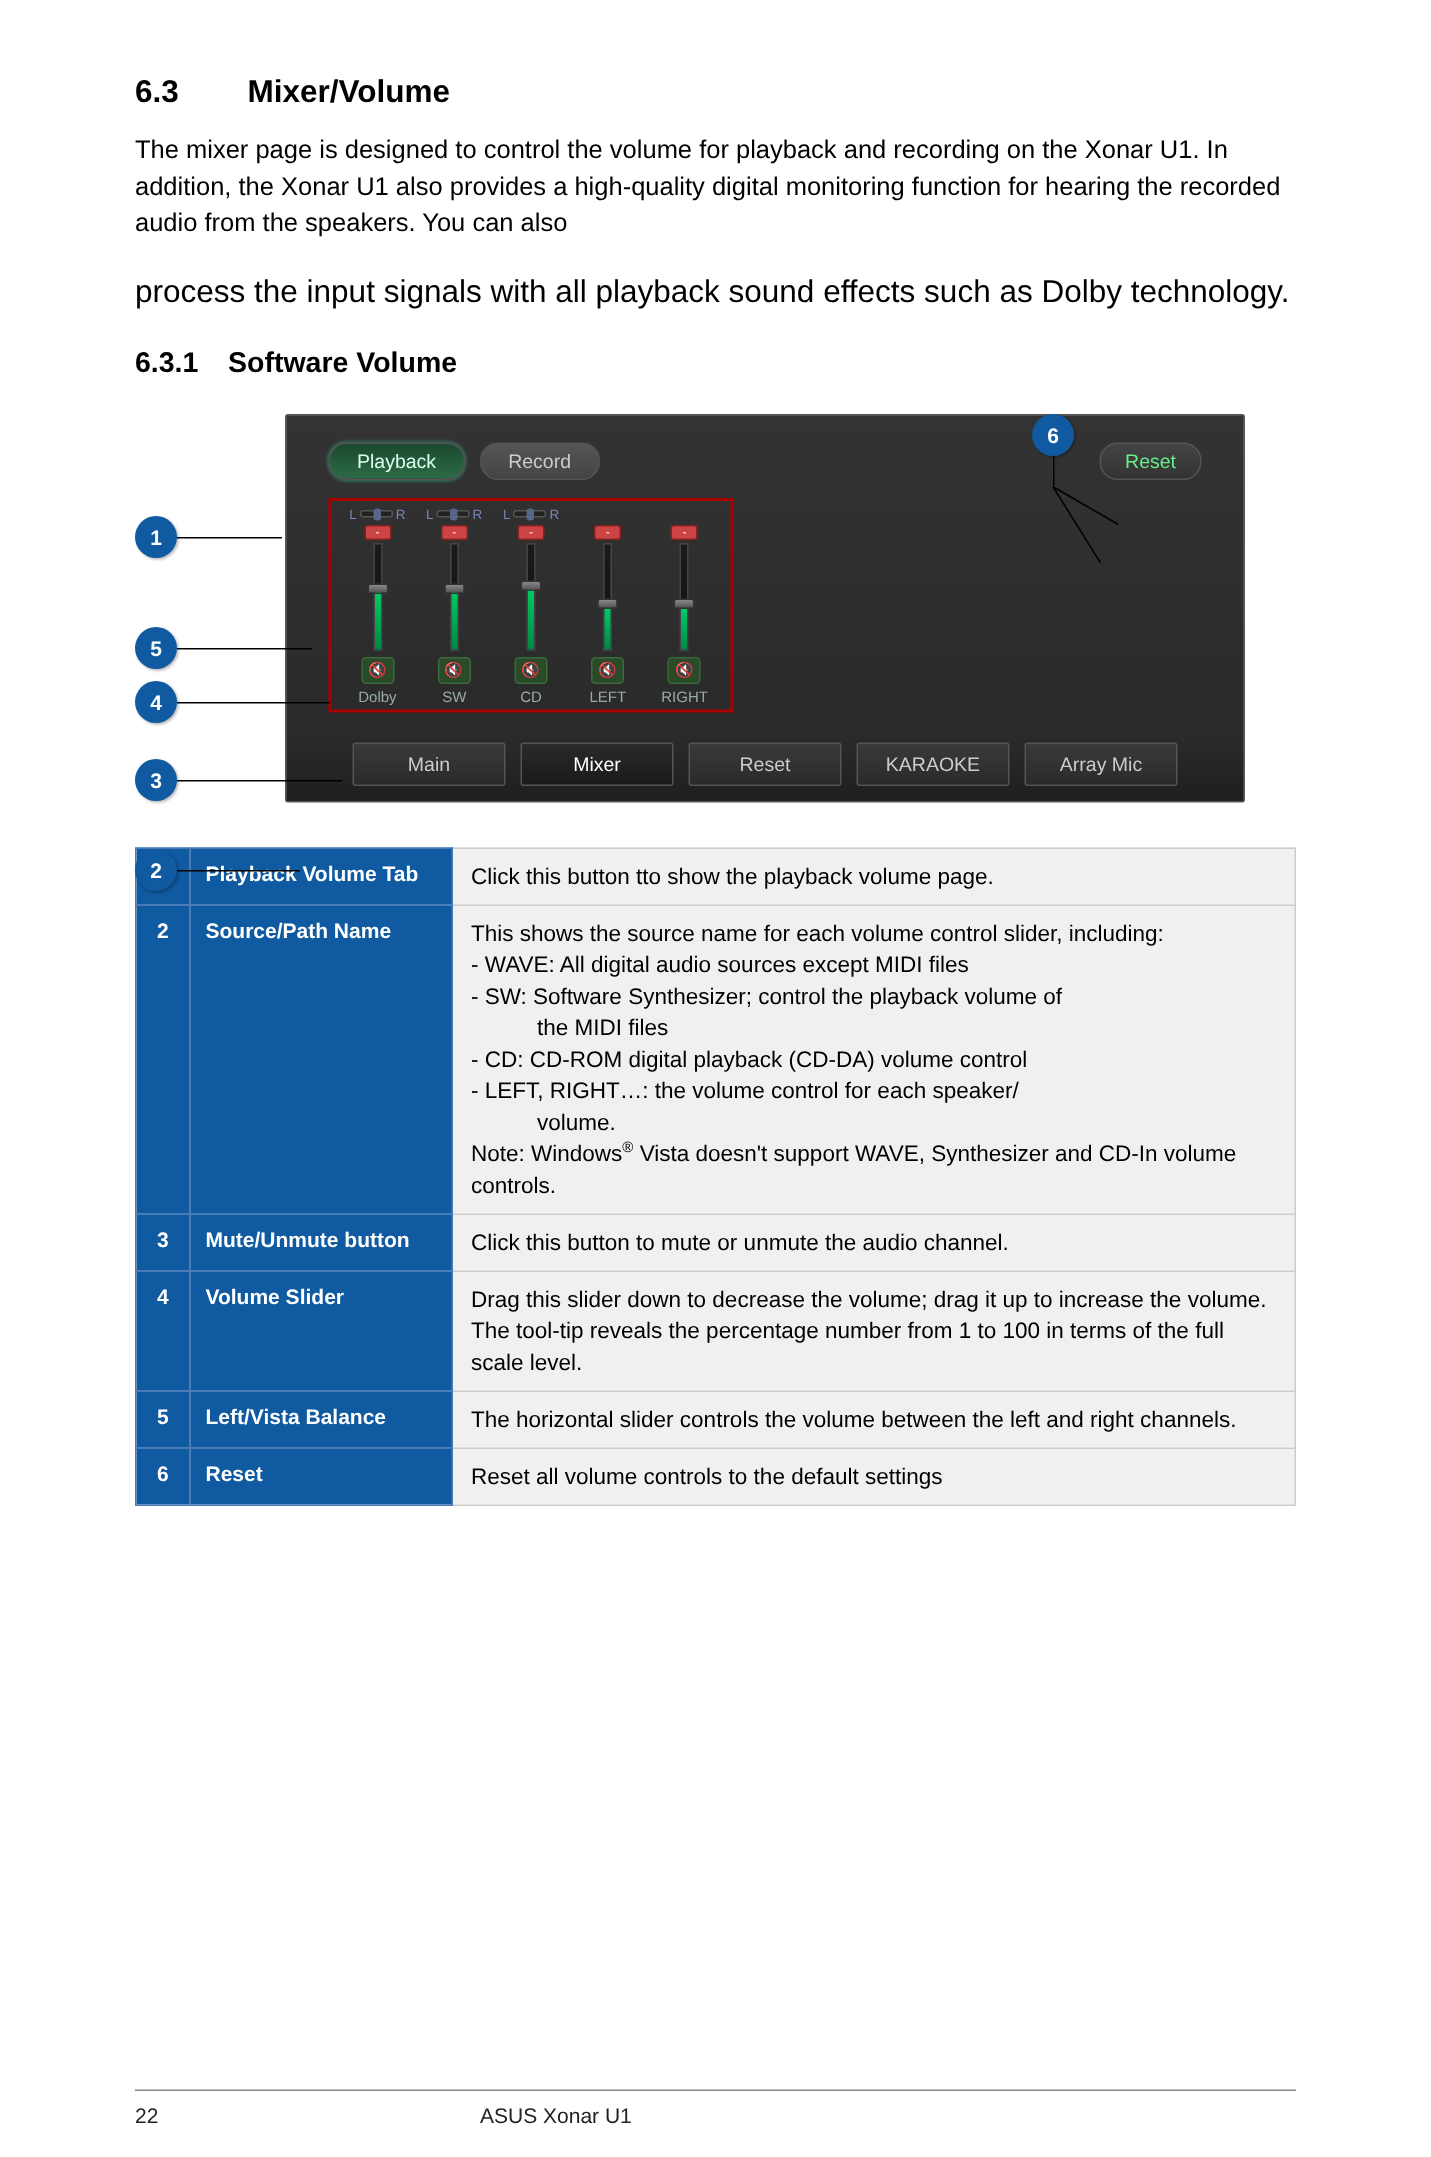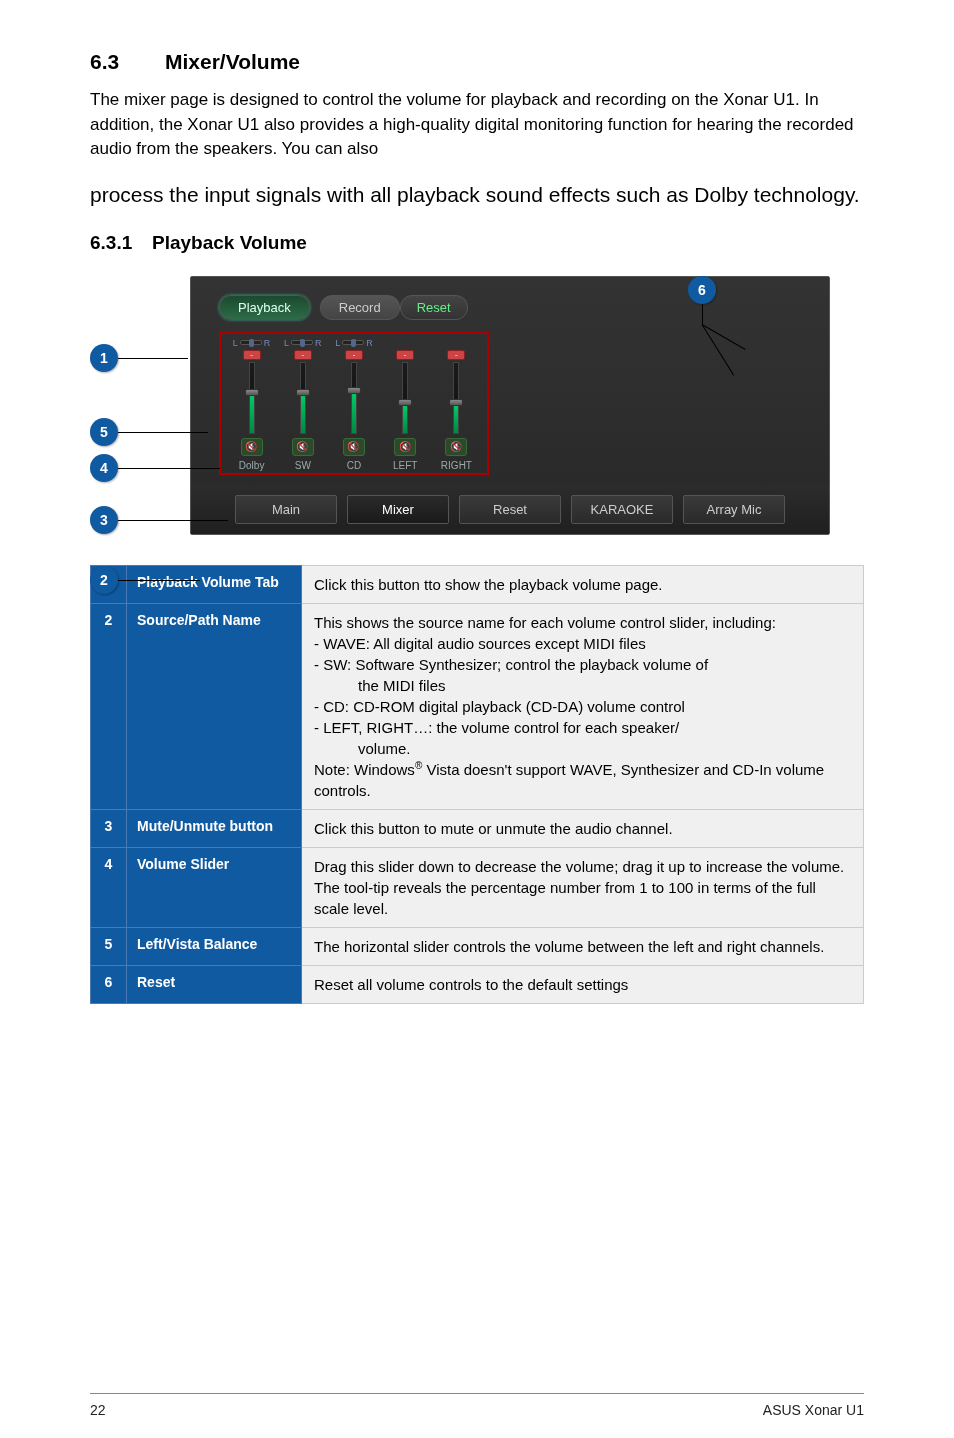--- a/index.html
+++ b/index.html
@@ -89,21 +89,21 @@
     border:1px solid #666;
     display:flex; align-items:center; justify-content:center;
     color:#888; font-size:12px;
   }
 
   .panel-mid {
     padding: 18px 28px 10px 28px;
     background: linear-gradient(#333,#2a2a2a);
   }
   .tabs-row {
-    display:flex; align-items:center; 
+    display:flex; align-items:center; justify-content:space-between;
     margin-bottom:12px;
   }
   .tab-group { display:flex; gap:10px; }
   .pill {
     padding: 4px 18px;
     border-radius: 12px;
     font-size:13px;
     color:#ccc;
     background: linear-gradient(#333,#444);
     border:1px solid #555;
@@ -226,34 +226,34 @@
     position: absolute;
     bottom: 20px;
     left: 90px; right: 90px;
     border-top: 1px solid #888;
     padding-top: 8px;
     display:flex;
     font-size: 14px;
     color:#222;
   }
   .footer .pn { width: 230px; }
-  .footer .doc { flex:1; text-align:right; }
+  .footer .doc { flex:1; text-align:left; }
 </style>
 </head>
 <body>
 
 <h2 class="section-head">
   <span class="num">6.3</span><span>Mixer/Volume</span>
 </h2>
 
 <p class="intro">The mixer page is designed to control the volume for playback and recording on the Xonar U1. In addition, the Xonar U1 also provides a high-quality digital monitoring function for hearing the recorded audio from the speakers. You can also</p>
 <p class="intro2">process the input signals with all playback sound effects such as Dolby technology.</p>
 
 <h3 class="sub-head">
-  <span class="num">6.3.1</span><span>Playback Volume</span>
+  <span class="num">6.3.1</span><span>Software Volume</span>
 </h3>
 
 <div class="figure-wrap">
 
   <div class="callout" style="left:0; top:68px;">1</div>
   <div class="callout-line" style="left:28px; top:82px; width:70px;"></div>
 
   <div class="callout" style="left:0; top:142px;">5</div>
   <div class="callout-line" style="left:28px; top:156px; width:90px;"></div>
 

